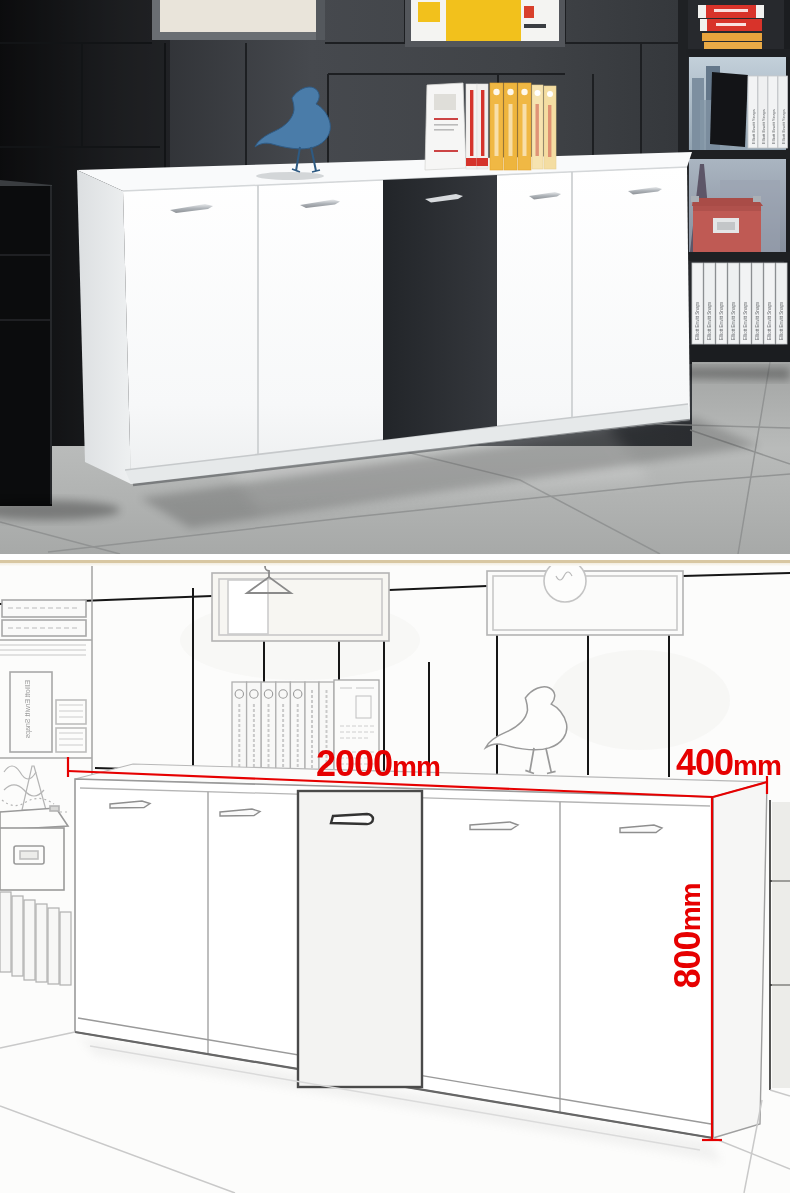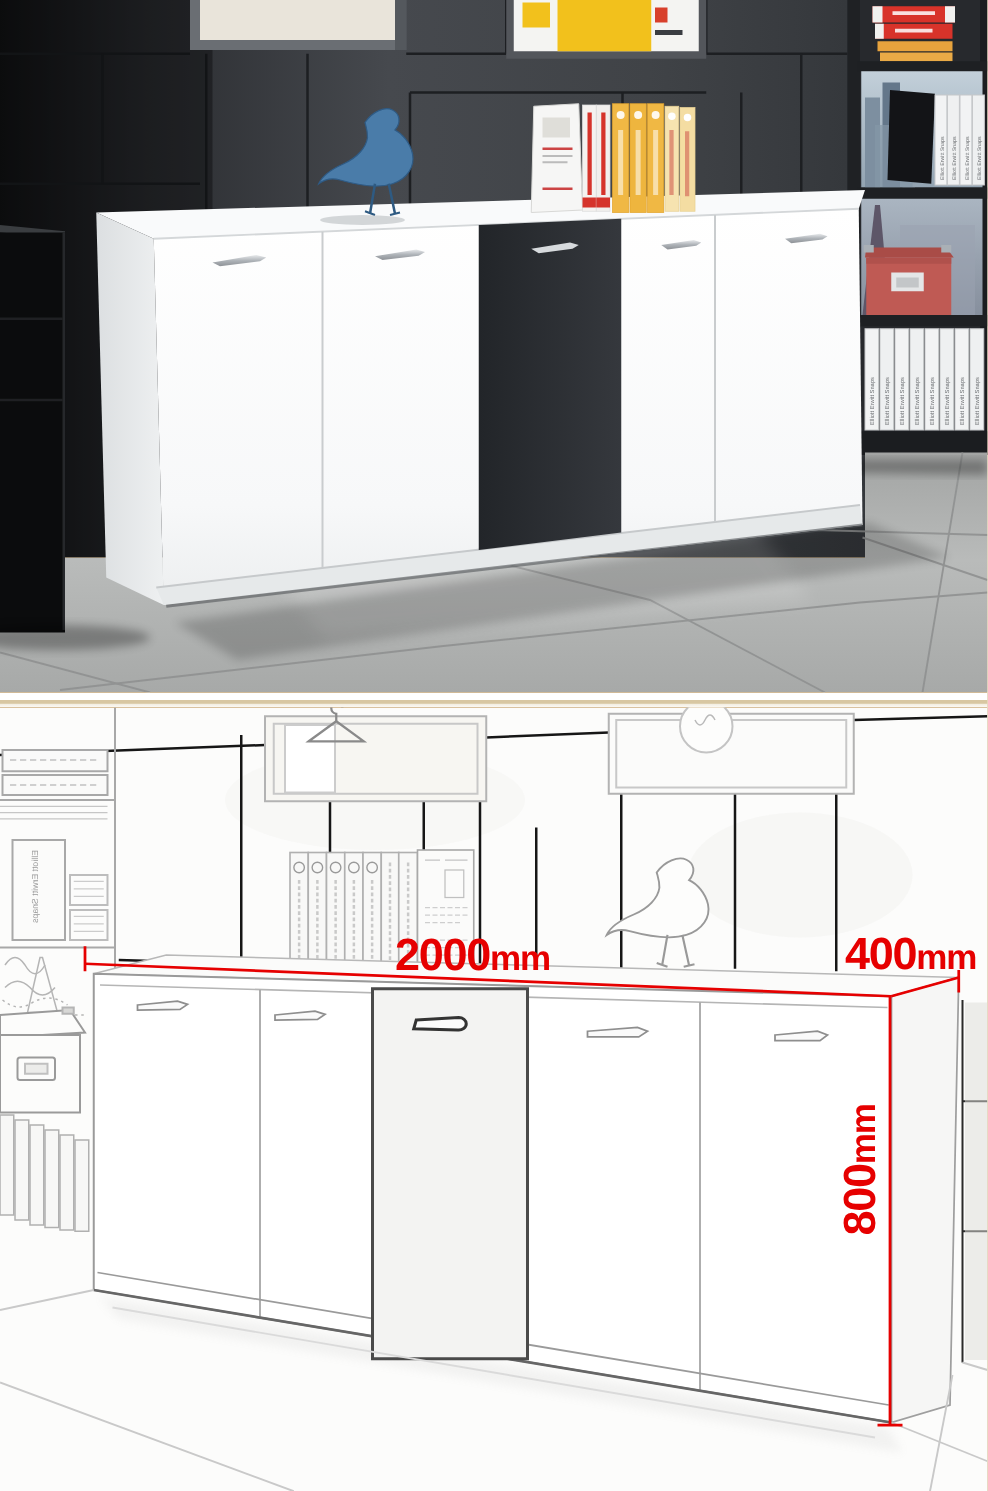--- a/index.html
+++ b/index.html
@@ -1,16 +1,16 @@
 <!DOCTYPE html>
 <html><head>
 <meta charset="utf-8">
 <style>
   html,body{margin:0;padding:0;background:#ffffff;}
-  .page{position:relative;width:790px;height:1193px;overflow:hidden;background:#a16207;
+  .page{position:relative;width:790px;height:1193px;overflow:hidden;background:#c4b5fd;
         font-family:"Liberation Sans",sans-serif;}
   .photo-svg{position:absolute;left:0;top:0;}
   .divider{position:absolute;left:0;top:554px;width:790px;height:12px;
            background:linear-gradient(to bottom,#ffffff 0%,#ffffff 48%,#d8c7a2 52%,#d8c7a2 72%,#f3eee2 78%,#fcfbf7 100%);}
   .sketch-svg{position:absolute;left:0;top:566px;}
   text{user-select:none;}
   .dim-text{font-family:"Liberation Sans",sans-serif;font-weight:bold;letter-spacing:-1px;}
   .spine-text{font-family:"Liberation Sans",sans-serif;}
 </style>
 </head>

